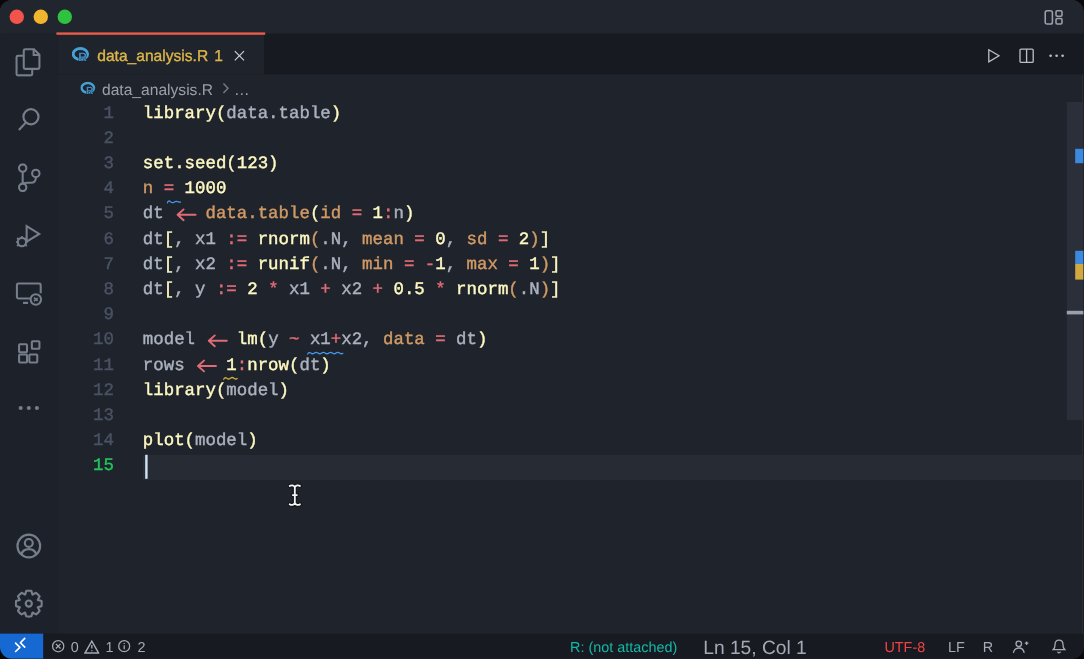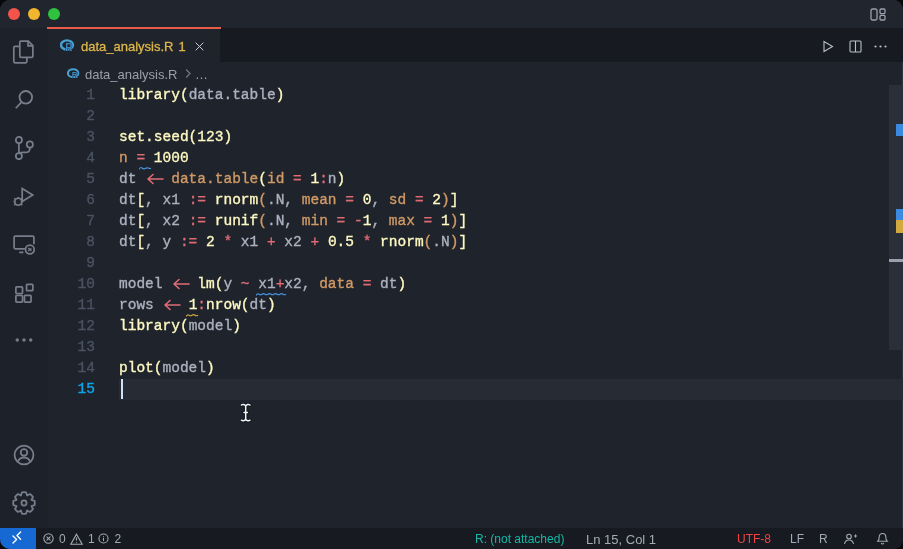--- a/index.html
+++ b/index.html
@@ -128,21 +128,21 @@
 5
 6
 7
 8
 9
 10
 11
 12
 13
 14
-<span style="color:#0ea5e9">15</span></pre>
+<span style="color:#22c55e">15</span></pre>
 
   <pre class="abs" style="left:119px;top:85px;color:#abb2bf;"><span class="b">library(</span>data.table<span class="b">)</span>
 
 <span class="b">set.seed(123)</span>
 <span class="o">n</span> <span class="p">=</span> <span class="b">1000</span>
 dt    <span class="o">data.table</span><span class="b">(</span><span class="o">id</span> <span class="p">=</span> <span class="b">1</span><span class="p">:</span>n<span class="b">)</span>
 dt<span class="b">[</span>, x1 <span class="p">:=</span> <span class="b">rnorm</span><span class="o">(</span>.N, <span class="o">mean</span> <span class="p">=</span> <span class="b">0</span>, <span class="o">sd</span> <span class="p">=</span> <span class="b">2</span><span class="o">)</span><span class="b">]</span>
 dt<span class="b">[</span>, x2 <span class="p">:=</span> <span class="b">runif</span><span class="o">(</span>.N, <span class="o">min</span> <span class="p">=</span> <span class="p">-</span><span class="b">1</span>, <span class="o">max</span> <span class="p">=</span> <span class="b">1</span><span class="o">)</span><span class="b">]</span>
 dt<span class="b">[</span>, y <span class="p">:=</span> <span class="b">2</span> <span class="p">*</span> x1 <span class="p">+</span> x2 <span class="p">+</span> <span class="b">0.5</span> <span class="p">*</span> <span class="b">rnorm</span><span class="o">(</span>.N<span class="o">)</span><span class="b">]</span>
 
@@ -207,21 +207,21 @@
       <path d="M6.5 4.6 V7.4 M6.5 8.9 V9.7"></path>
   </svg>
   <div class="abs" style="left:88px;top:532px;font-size:12px;color:#a3aab5;">1</div>
   <svg class="abs" style="left:98px;top:533px;" width="11" height="11" viewBox="0 0 12 12" fill="none" stroke="#a3aab5" stroke-width="1.15">
     <circle cx="6" cy="6" r="5"></circle>
       <path d="M6 5.2 V8.8 M6 3.2 V4"></path>
   </svg>
   <div class="abs" style="left:114.5px;top:532px;font-size:12px;color:#a3aab5;">2</div>
 
   <div class="abs" style="left:475px;top:532px;font-size:12px;color:#14b8a6;">R: (not attached)</div>
-  <div class="abs" style="left:586px;top:532px;font-size:13px;color:#a3aab5;">Ln 15, Col 1</div>
+  <div class="abs" style="left:586px;top:532px;font-size:16px;color:#a3aab5;">Ln 15, Col 1</div>
   <div class="abs" style="left:666px;top:532px;font-size:12px;color:#a3aab5;margin-top:17px;">Spaces: 2</div>
   <div class="abs" style="left:737px;top:532px;font-size:12px;color:#ef4444;">UTF-8</div>
   <div class="abs" style="left:790px;top:532px;font-size:12px;color:#a3aab5;">LF</div>
   <div class="abs" style="left:819px;top:532px;font-size:12px;color:#a3aab5;">R</div>
   <svg class="abs" style="left:843px;top:533px;" width="15" height="12" viewBox="0 0 15 12" fill="none" stroke="#a3aab5" stroke-width="1.1">
     <circle cx="6" cy="3.5" r="2.3"></circle>
     <path d="M1.5 11 C2 8.3 3.8 7 6 7 C8.2 7 10 8.3 10.5 11"></path>
     <path d="M11 3 L14 3 M12.5 1.5 L12.5 4.5"></path>
   </svg>
   <svg class="abs" style="left:876px;top:532px;" width="13" height="13" viewBox="0 0 13 13" fill="none" stroke="#a3aab5" stroke-width="1.1">

